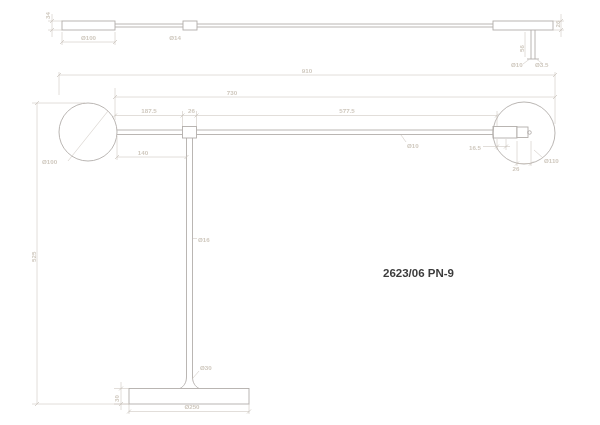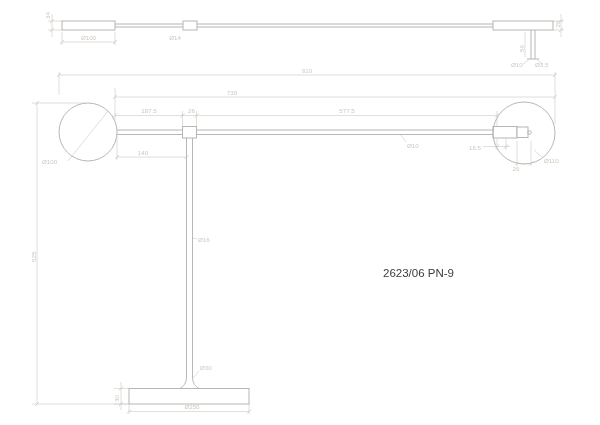--- a/index.html
+++ b/index.html
@@ -3,21 +3,21 @@
 <meta charset="utf-8">
 <style>
   :root{
     --line:#b2aeaa;
     --dim:#c9c3bb;
     --dimtext:#cfc8be;
     --model:#3c3c3c;
     --bg:#ffffff;
   }
   html,body{margin:0;padding:0;background:var(--bg);}
-  .canvas{width:600px;height:425px;position:relative;background:var(--bg);overflow:hidden;}
+  .canvas{width:600px;height:425px;position:relative;background:var(--bg);overflow:hidden;font-weight:bold;}
   svg{display:block;}
   svg text{font-family:"Liberation Sans","DejaVu Sans",sans-serif;}
   .geo{stroke:var(--line);stroke-width:0.9;fill:none;}
   .geow{stroke:var(--line);stroke-width:0.9;fill:#ffffff;}
   .dim{stroke:var(--dim);stroke-width:0.55;fill:none;}
   .tick{stroke:var(--dim);stroke-width:0.7;fill:none;}
   .dimtext{fill:var(--dimtext);font-size:6.2px;}
   .modeltext{fill:var(--model);font-size:11.5px;}
 </style>
 </head>

